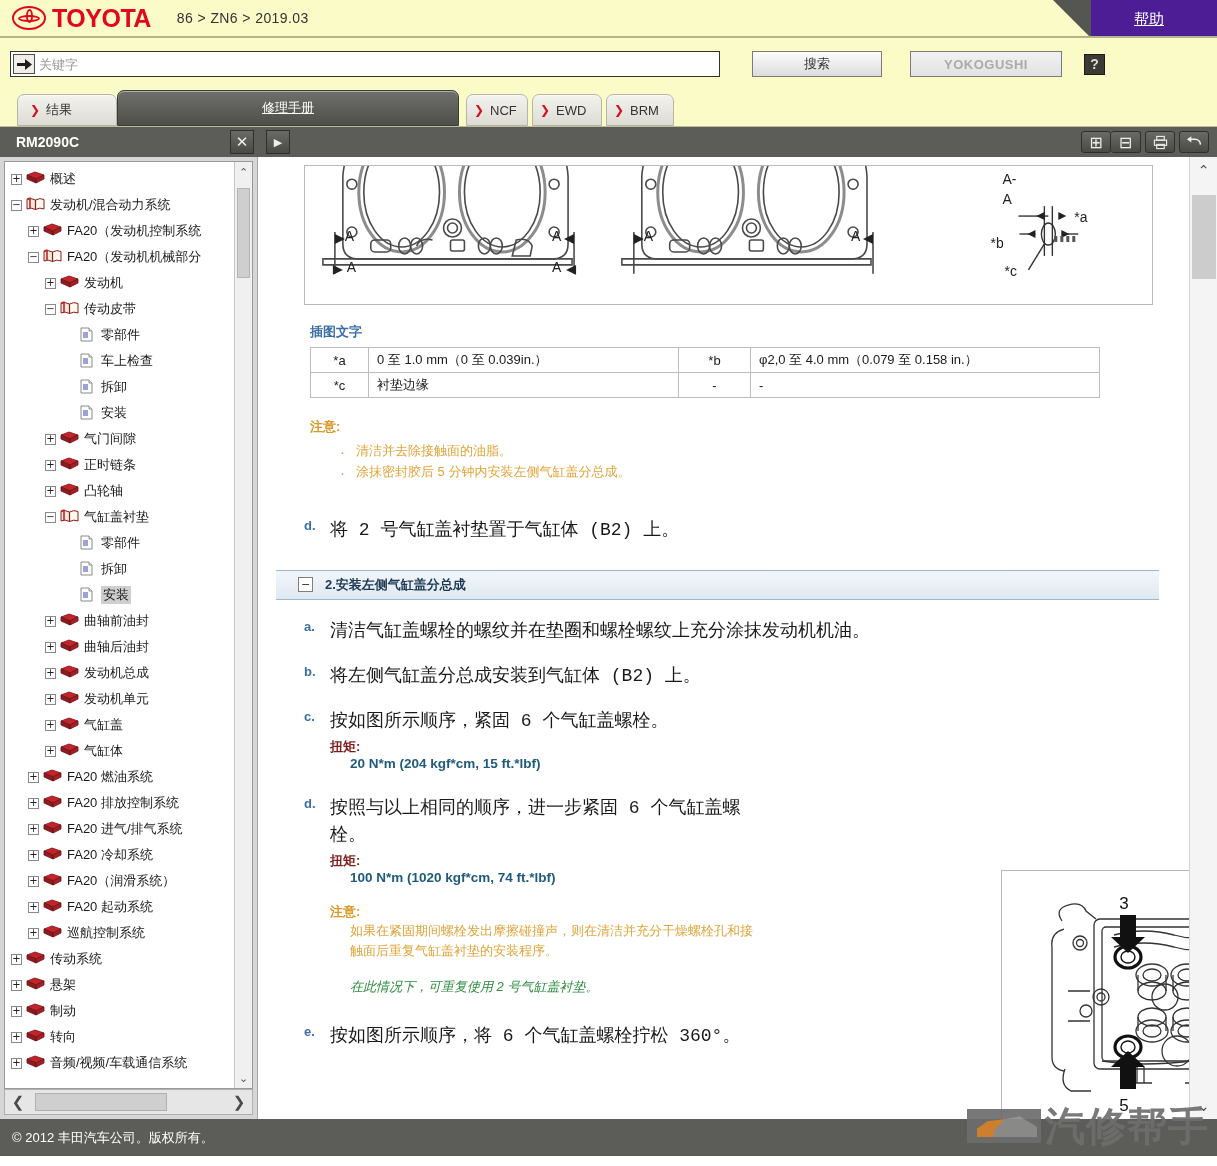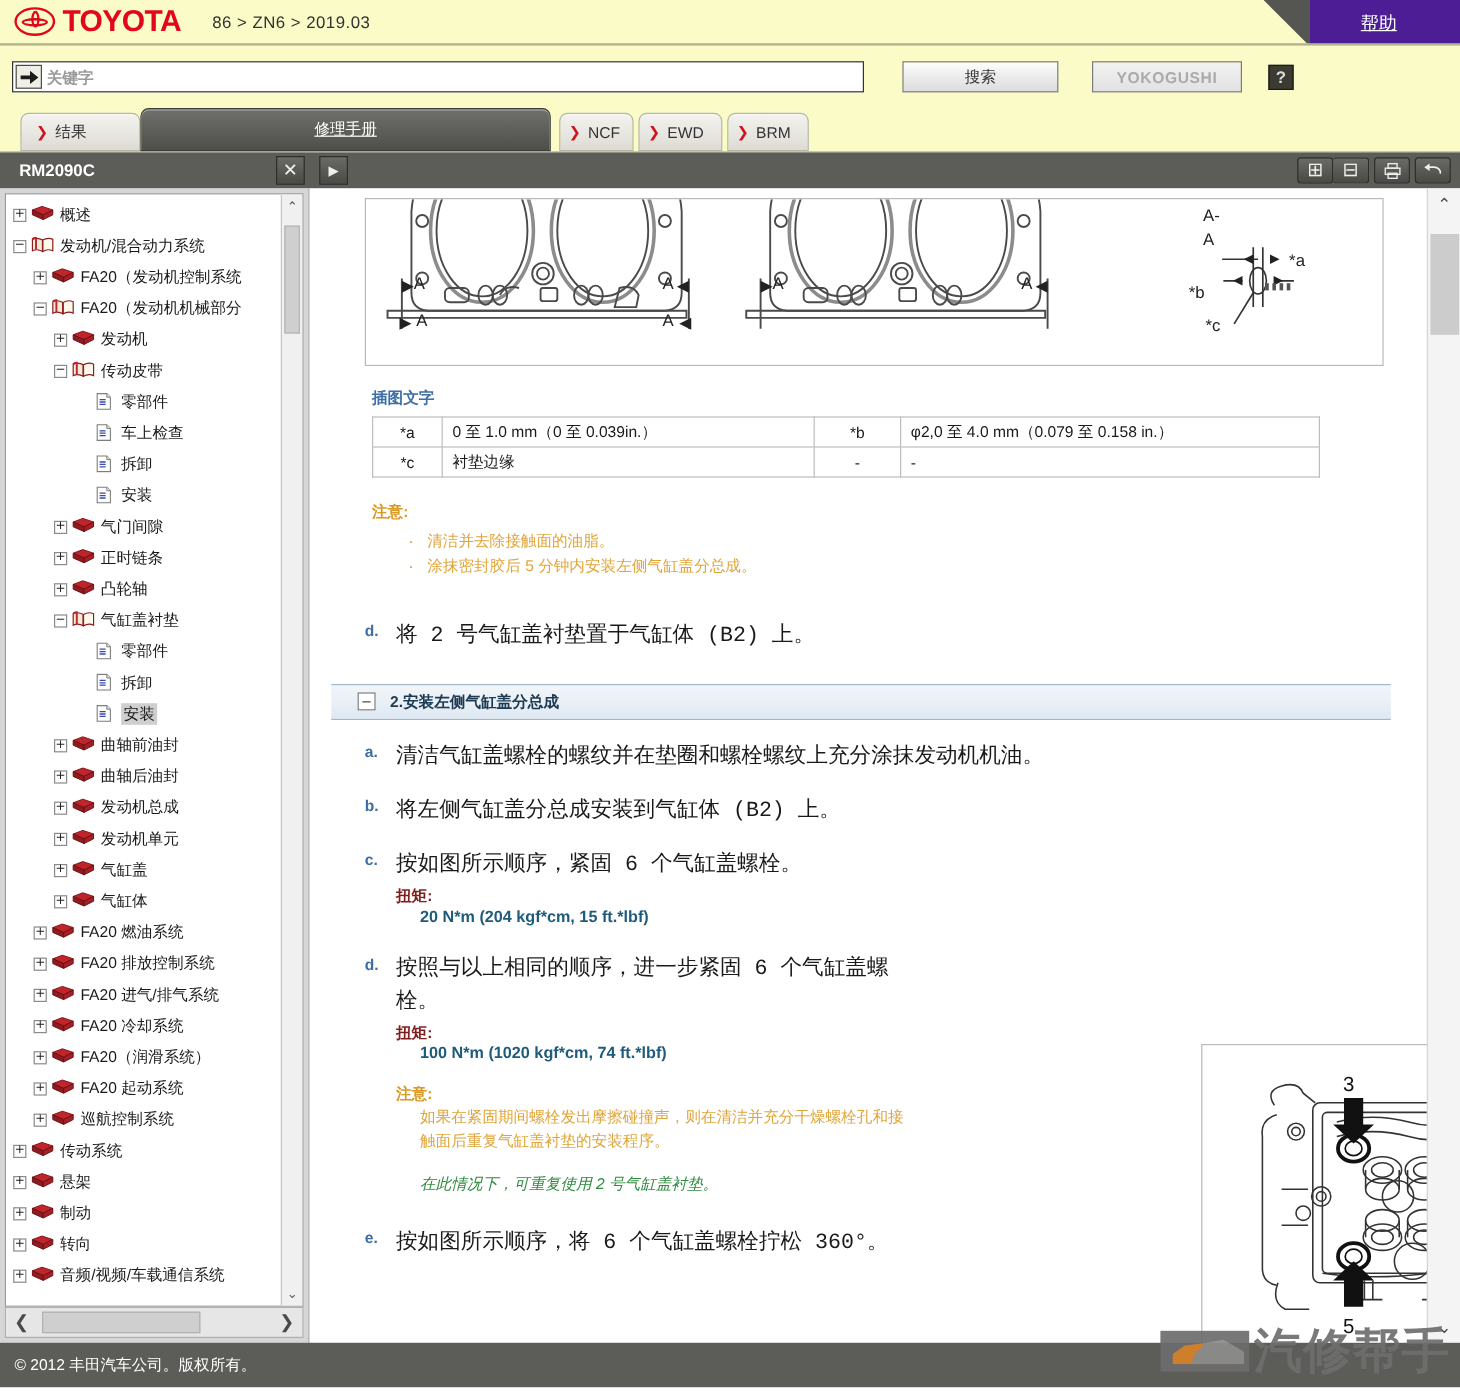--- a/index.html
+++ b/index.html
@@ -100,36 +100,35 @@
   #arrow-icon svg { display: block; }
   #search-input {
     border: none; outline: none;
     flex: 1;
     height: 22px;
     font-size: 13px;
     color: #888;
     padding-left: 4px;
     font-family: "Liberation Sans", sans-serif;
     background: transparent;
-    font-weight: bold;
   }
   #search-input::placeholder { color: #9a9a9a; }
   .btn3d {
     height: 26px;
     border: 1px solid #7b7b7b;
     background: linear-gradient(#fdfdfd, #dcdcdc);
     font-size: 13px;
     color: #333;
     display: flex; align-items: center; justify-content: center;
     cursor: pointer;
     font-family: "Liberation Sans", sans-serif;
   }
   #search-button { width: 130px; margin-left: 22px; }
   #yokogushi-button {
-    width: 125px; margin-left: 18px;
+    width: 152px; margin-left: 18px;
     color: #aaa; font-weight: bold; letter-spacing: 0.5px;
     background: linear-gradient(#f2f2f2, #e2e2e2);
   }
   #qmark-button {
     width: 21px; height: 21px;
     margin-left: 12px;
     background: #3b3b33;
     border: 1px solid #1a1a16;
     color: #dcdcdc;
     font-size: 14px; font-weight: bold;

